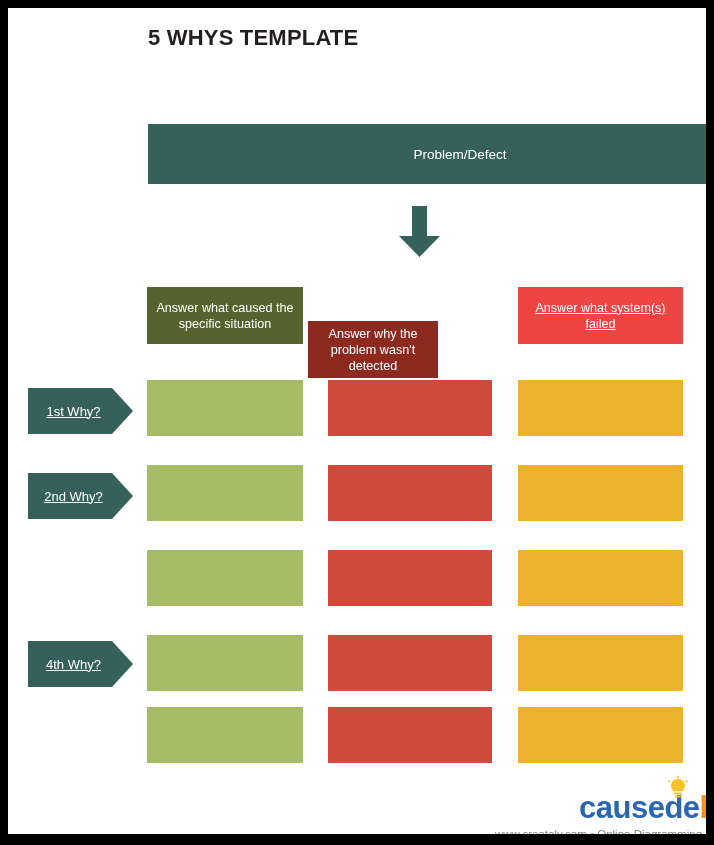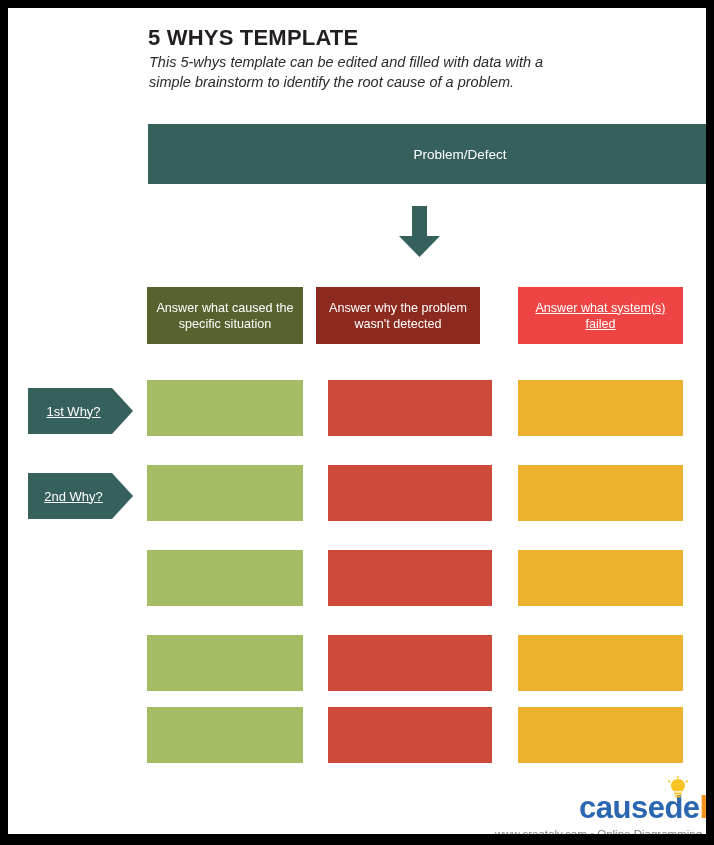--- a/index.html
+++ b/index.html
@@ -83,21 +83,21 @@
     align-items: center;
     justify-content: center;
     text-align: center;
     color: #ffffff;
     font-size: 12.6px;
     line-height: 16px;
     padding: 10px 6px;
     box-sizing: border-box;
   }
   .col-header.c0 { left: 139px; width: 156px; background: #57632f; }
-  .col-header.c1 { left: 308px; width: 164px; background: #8d2a20; }
+  .col-header.c1 { left: 300px; width: 130px; background: #8d2a20; margin-top: 34px; }
   .col-header.c2 { left: 510px; width: 165px; background: #ef4444; text-decoration: underline; }
 
   
   .why-label {
     position: absolute;
     left: 20px;
     width: 105px;
     height: 46px;
   }
   .why-label .why-shape {
@@ -159,21 +159,20 @@
     color: #808080;
     white-space: nowrap;
   }
 </style>
 </head>
 <body>
 
 <div id="page">
 
   <div id="title">5 WHYS TEMPLATE</div>
-  <div id="subtitle">This 5-whys template can be edited and filled with data with a simple brainstorm to identify the root cause of a problem.</div>
 
   <div id="problem-bar">
     <span class="bar-label">Problem/Defect</span>
   </div>
 
   <div id="down-arrow">
     <svg width="43" height="52" viewBox="0 0 43 52" xmlns="http://www.w3.org/2000/svg">
       <polygon points="14,0 29,0 29,30 42,30 21.5,51 1,30 14,30" fill="#36605c"></polygon>
     </svg>
   </div>
@@ -195,20 +194,24 @@
     <div class="why-text">2nd Why?</div>
   </div>
   <div class="cell c0" style="top:457px;background:#a4bc63"></div>
   <div class="cell c1" style="top:457px;background:#cf4a3a"></div>
   <div class="cell c2" style="top:457px;background:#ecb22e"></div>
 
   <div class="cell c0" style="top:542px;background:#a4bc63"></div>
   <div class="cell c1" style="top:542px;background:#cf4a3a"></div>
   <div class="cell c2" style="top:542px;background:#ecb22e"></div>
 
+  <div class="why-label" style="top:633px">
+    <div class="why-shape"></div>
+    <div class="why-text">4th Why?</div>
+  </div>
   <div class="cell c0" style="top:627px;background:#a4bc63"></div>
   <div class="cell c1" style="top:627px;background:#cf4a3a"></div>
   <div class="cell c2" style="top:627px;background:#ecb22e"></div>
 
   <div class="cell c0" style="top:699px;background:#a4bc63"></div>
   <div class="cell c1" style="top:699px;background:#cf4a3a"></div>
   <div class="cell c2" style="top:699px;background:#ecb22e"></div>
 
   <div id="logo">
     <div id="logo-text"><span class="part-blue">caused</span><span class="part-blue">e</span><span class="part-orange">ly</span></div>

